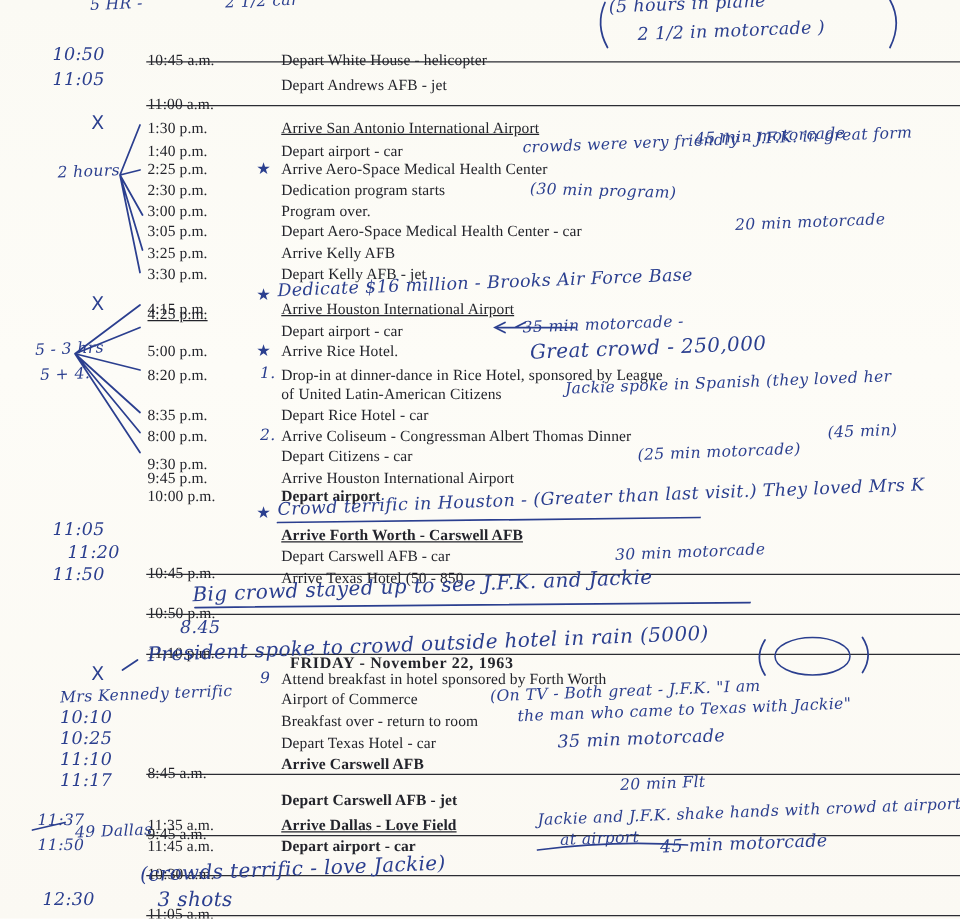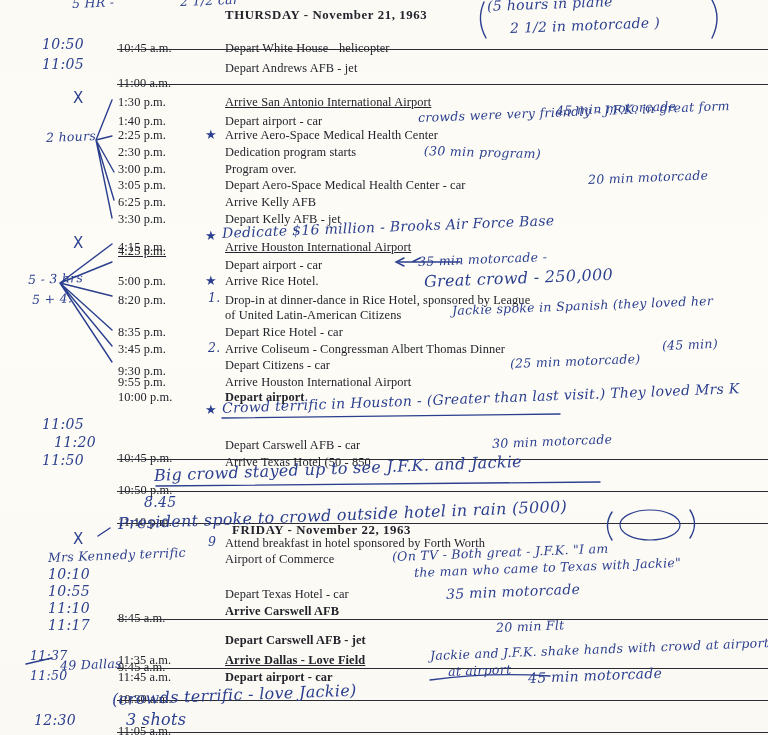--- a/index.html
+++ b/index.html
@@ -83,21 +83,20 @@
     line-height: 1;
   }
   svg.ov { position: absolute; left: 0; top: 0; width: 768px; height: 735px; overflow: visible; pointer-events: none; }
 </style>
 </head>
 <body>
 
 <div id="page">
   <div id="paper-tint"></div>
 
-  <div class="typed head" style="left:225px; top:8px;">THURSDAY - November 21, 1963</div>
   <div class="hw sm tilt" style="left:72px; top:-4px;">5 HR -</div>
   <div class="hw sm tilt" style="left:180px; top:-6px;">2 1/2 car</div>
   <div class="hw tilt" style="left:487px; top:-2px;">(5 hours in plane</div>
   <div class="hw tilt" style="left:510px; top:20px;">2 1/2 in motorcade )</div>
 
   <div class="typed time struck" style="top:41px;">10:45 a.m.</div>
   <div class="typed evt" style="top:41px;">Depart White House - helicopter</div>
   <div class="hw" style="left:42px; top:36px;">10:50</div>
 
   <div class="typed time struck" style="top:61px;">11:00 a.m.</div>
@@ -121,21 +120,21 @@
   <div class="typed evt" style="top:145px;">Dedication program starts</div>
   <div class="hw sm tilt3" style="left:424px; top:143px;">(30 min program)</div>
 
   <div class="typed time" style="top:162px;">3:00 p.m.</div>
   <div class="typed evt" style="top:162px;">Program over.</div>
 
   <div class="typed time" style="top:178px;">3:05 p.m.</div>
   <div class="typed evt" style="top:178px;">Depart Aero-Space Medical Health Center - car</div>
   <div class="hw sm tilt" style="left:588px; top:172px;">20 min motorcade</div>
 
-  <div class="typed time" style="top:195px;">6:25 p.m.</div>
+  <div class="typed time" style="top:195px;">3:25 p.m.</div>
   <div class="typed evt" style="top:195px;">Arrive Kelly AFB</div>
 
   <div class="typed time" style="top:212px;">3:30 p.m.</div>
   <div class="typed evt" style="top:212px;">Depart Kelly AFB - jet</div>
 
   <div class="star" style="left:205px; top:229px;">★</div>
   <div class="hw tilt" style="left:222px; top:225px;">Dedicate $16 million - Brooks Air Force Base</div>
 
   <div class="typed time" style="top:240px;">4:15 p.m.</div>
   <div class="typed evt u" style="top:240px;">Arrive Houston International Airport</div>
@@ -153,39 +152,40 @@
   <div class="typed time" style="top:293px;">8:20 p.m.</div>
   <div class="hw sm" style="left:208px; top:290px;">1.</div>
   <div class="typed evt" style="top:293px;">Drop-in at dinner-dance in Rice Hotel, sponsored by League</div>
 
   <div class="typed evt" style="top:308px;">of United Latin-American Citizens</div>
   <div class="hw sm tilt" style="left:452px; top:303px;">Jackie spoke in Spanish (they loved her</div>
 
   <div class="typed time" style="top:325px;">8:35 p.m.</div>
   <div class="typed evt" style="top:325px;">Depart Rice Hotel - car</div>
 
-  <div class="typed time" style="top:342px;">3:45 p.m.</div>
+  <div class="typed time" style="top:342px;">8:00 p.m.</div>
   <div class="hw sm" style="left:208px; top:340px;">2.</div>
   <div class="typed evt" style="top:342px;text-align:right;">Arrive Coliseum - Congressman Albert Thomas Dinner</div>
   <div class="hw sm tilt" style="left:662px; top:338px;">(45 min)</div>
 
   <div class="typed time" style="top:364px;">9:30 p.m.</div>
   <div class="typed evt" style="top:358px;">Depart Citizens - car</div>
   <div class="hw sm tilt" style="left:510px; top:356px;">(25 min motorcade)</div>
 
-  <div class="typed time" style="top:375px;">9:55 p.m.</div>
+  <div class="typed time" style="top:375px;">9:45 p.m.</div>
   <div class="typed evt" style="top:375px;">Arrive Houston International Airport</div>
 
   <div class="typed time" style="top:390px;">10:00 p.m.</div>
   <div class="typed evt bold" style="top:390px;">Depart airport</div>
 
   <div class="star" style="left:205px; top:403px;">★</div>
   <div class="hw tilt" style="left:222px; top:400px;">Crowd terrific in Houston - (Greater than last visit.) They loved Mrs K</div>
 
   <div class="typed time struck" style="top:421px;">10:45 p.m.</div>
+  <div class="typed evt u bold" style="top:421px;">Arrive Forth Worth - Carswell AFB</div>
   <div class="hw" style="left:42px; top:416px;">11:05</div>
 
   <div class="typed time struck" style="top:438px;">10:50 p.m.</div>
   <div class="typed evt" style="top:438px;text-align:right;">Depart Carswell AFB - car</div>
   <div class="hw" style="left:54px; top:434px;">11:20</div>
   <div class="hw sm tilt" style="left:492px; top:436px;">30 min motorcade</div>
 
   <div class="typed time struck" style="top:455px;">11:10 p.m.</div>
   <div class="typed evt" style="top:455px;">Arrive Texas Hotel (50 - 850</div>
   <div class="hw" style="left:42px; top:452px;">11:50</div>
@@ -204,25 +204,26 @@
   <div class="typed evt" style="top:536px;">Attend breakfast in hotel sponsored by Forth Worth</div>
   <div class="mark" style="left:73px; top:532px;">X</div>
   <div class="hw sm" style="left:208px; top:534px;">9</div>
 
   <div class="typed evt" style="top:552px;">Airport of Commerce</div>
   <div class="hw sm tilt" style="left:392px; top:549px;">(On TV - Both great - J.F.K. "I am</div>
   <div class="hw sm tilt" style="left:48px; top:550px;">Mrs Kennedy terrific</div>
   <div class="hw sm tilt" style="left:414px; top:565px;">the man who came to Texas with Jackie"</div>
 
   <div class="typed time struck" style="top:570px;">9:45 a.m.</div>
+  <div class="typed evt" style="top:570px;">Breakfast over - return to room</div>
   <div class="hw" style="left:48px; top:566px;">10:10</div>
 
   <div class="typed time struck" style="top:587px;">10:30 a.m.</div>
   <div class="typed evt" style="top:587px;">Depart Texas Hotel - car</div>
-  <div class="hw" style="left:48px; top:583px;">10:55</div>
+  <div class="hw" style="left:48px; top:583px;">10:25</div>
   <div class="hw tilt" style="left:446px; top:586px;">35 min motorcade</div>
 
   <div class="typed time struck" style="top:604px;">11:05 a.m.</div>
   <div class="typed evt bold" style="top:604px;">Arrive Carswell AFB</div>
   <div class="hw" style="left:48px; top:600px;">11:10</div>
 
   <div class="typed evt bold" style="top:621px;margin-top:12px;">Depart Carswell AFB - jet</div>
   <div class="hw" style="left:48px; top:617px;">11:17</div>
   <div class="hw sm tilt" style="left:496px; top:620px;">20 min Flt</div>
 

